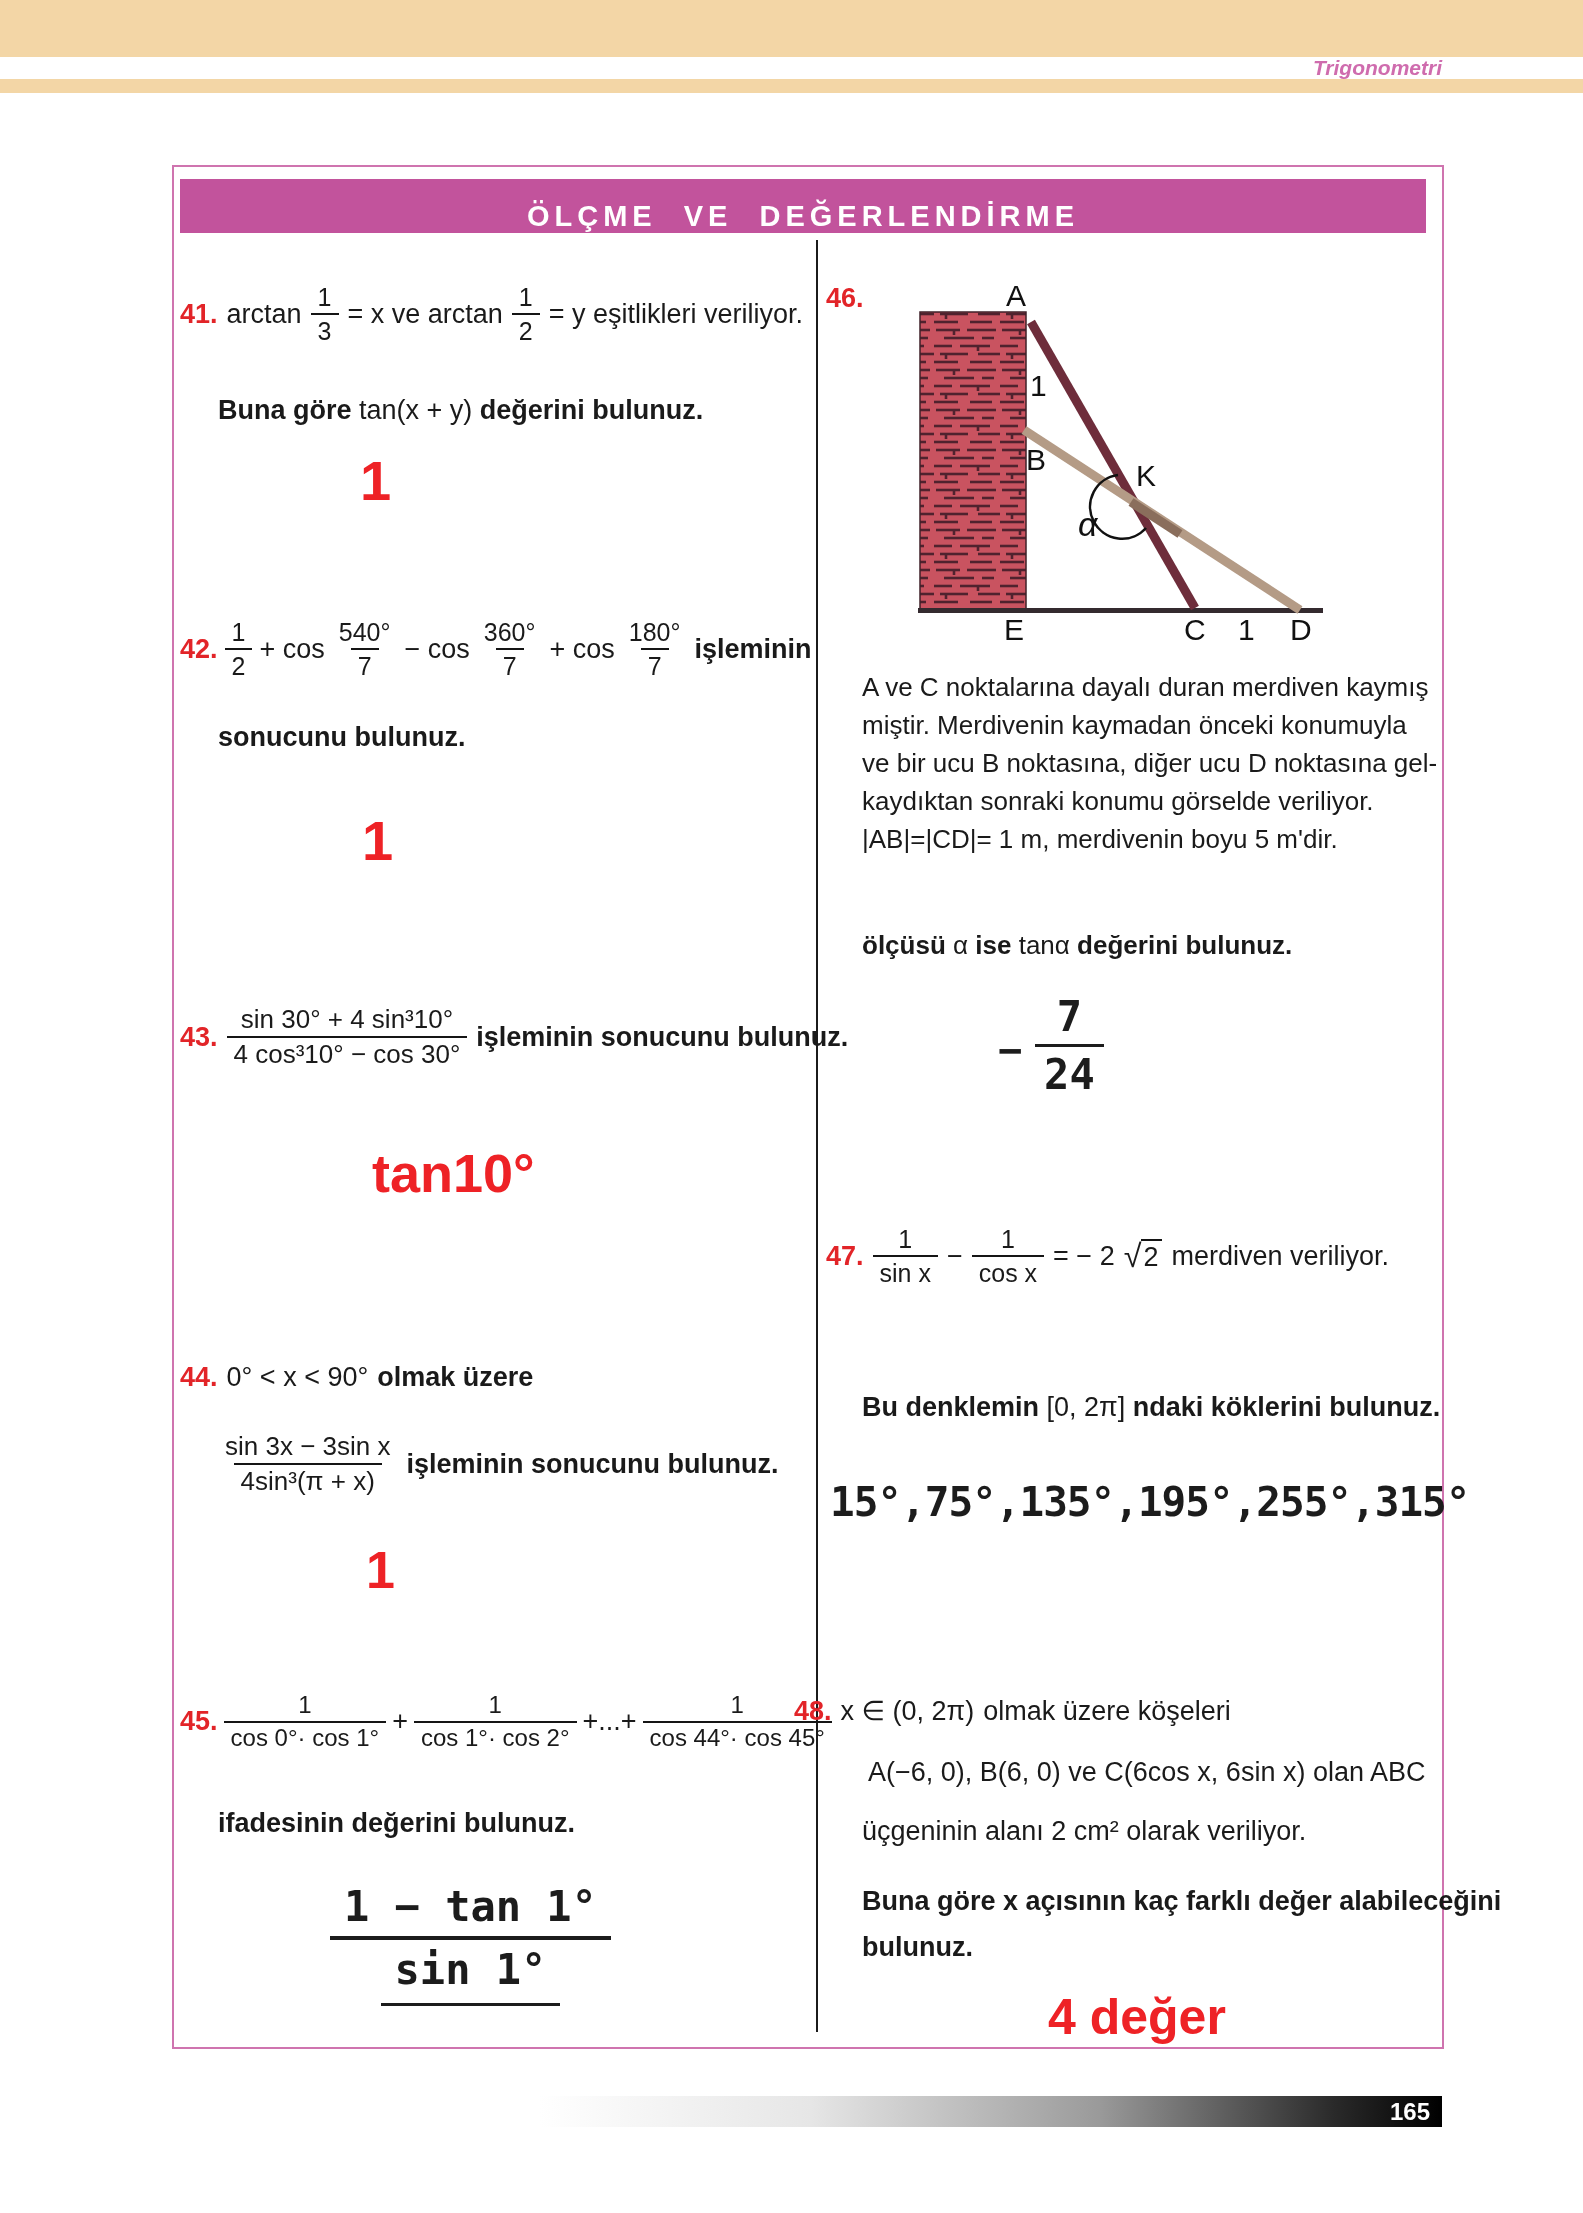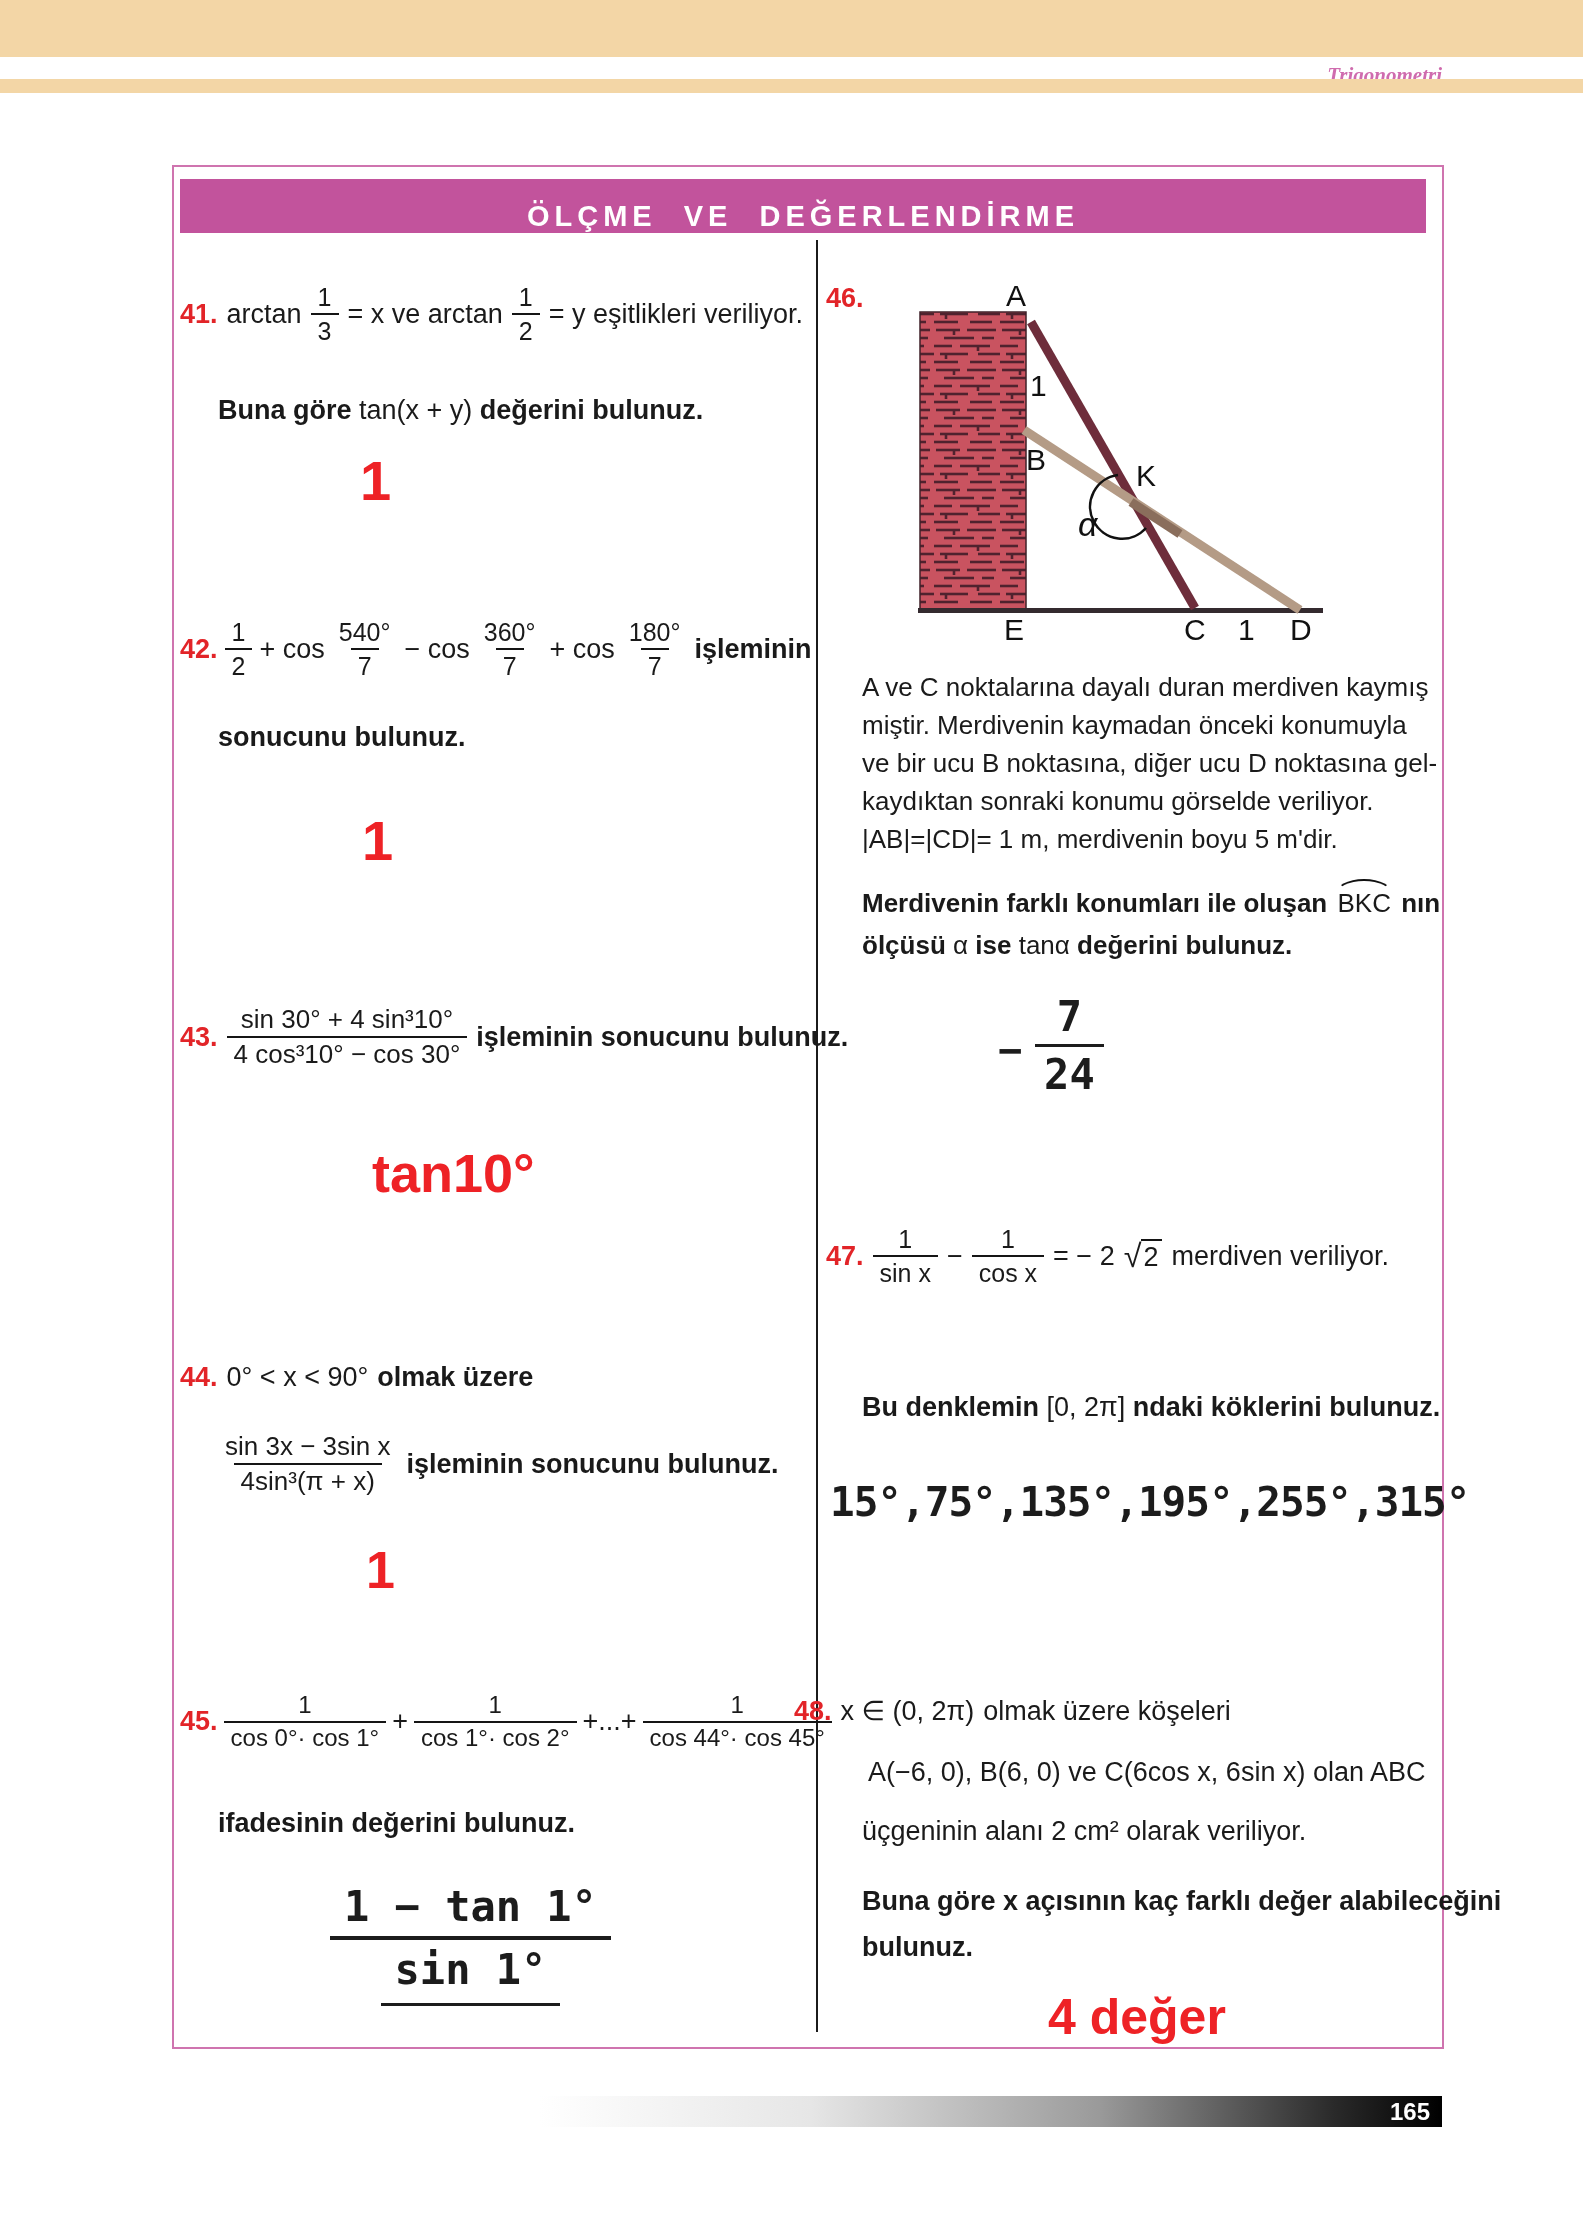--- a/index.html
+++ b/index.html
@@ -2,22 +2,22 @@
 <html><head>
 <meta charset="utf-8">
 <style>
   html,body{margin:0;padding:0;background:#ffffff;}
   .page{position:relative;width:1583px;height:2213px;background:#ffffff;overflow:hidden;
         font-family:"Liberation Sans", sans-serif;color:#1a1a1a;}
   
   .band{position:absolute;left:0;width:1583px;background:#f3d6a6;}
   .band1{top:0;height:57px;}
   .band2{top:79px;height:14px;}
-  .brandstrip{position:absolute;left:0;top:57px;width:1442px;height:36px;display:flex;
-              justify-content:flex-end;align-items:center;font-family:Liberation Serif, serif;}
+  .brandstrip{position:absolute;left:0;top:57px;width:1442px;height:22px;display:flex;
+              justify-content:flex-end;align-items:center;}
   .brand{font-size:21px;font-weight:bold;font-style:italic;color:#cf6cae;line-height:22px;}
   
   .box{position:absolute;left:172px;top:165px;width:1268px;height:1880px;background:#fff;
        border:2px solid #cf74af;}
   .titlebar{position:absolute;left:180px;top:179px;width:1246px;height:54px;background:#c2539c;
             display:flex;align-items:flex-end;justify-content:center;}
   .titlebar span{color:#ffffff;font-size:29px;font-weight:bold;letter-spacing:5px;word-spacing:14px;}
   .divider{position:absolute;left:816px;top:240px;width:2px;height:1792px;background:#1b1b1b;}
   
   .q{position:absolute;}
@@ -223,25 +223,20 @@
     <text x="422" y="356" font-size="30" fill="#111">D</text>
   </svg>
 
   <div class="para" style="left:862px;top:668px;">
     <div>A ve C noktalarına dayalı duran merdiven kaymış</div>
     <div>miştir. Merdivenin kaymadan önceki konumuyla</div>
     <div>ve bir ucu B noktasına, diğer ucu D noktasına gel-</div>
     <div>kaydıktan sonraki konumu görselde veriliyor.</div>
     <div>|AB|=|CD|= 1 m, merdivenin boyu 5 m'dir.</div>
   </div>
-  <div class="textline b" style="left:862px;top:888px;font-size:26px;">
-    <span>Merdivenin farklı konumları ile oluşan</span>
-    <span class="overarc">BKC</span>
-    <span>nın</span>
-  </div>
   <div class="textline b" style="left:862px;top:930px;font-size:26px;">
     <span>ölçüsü</span>
     <span class="norm">α</span>
     <span>ise</span>
     <span class="norm">tanα</span>
     <span>değerini bulunuz.</span>
   </div>
   <div class="hw-frac hw" style="left:998px;top:992px;">
     <span class="sign">−</span>
     <span class="stack">

